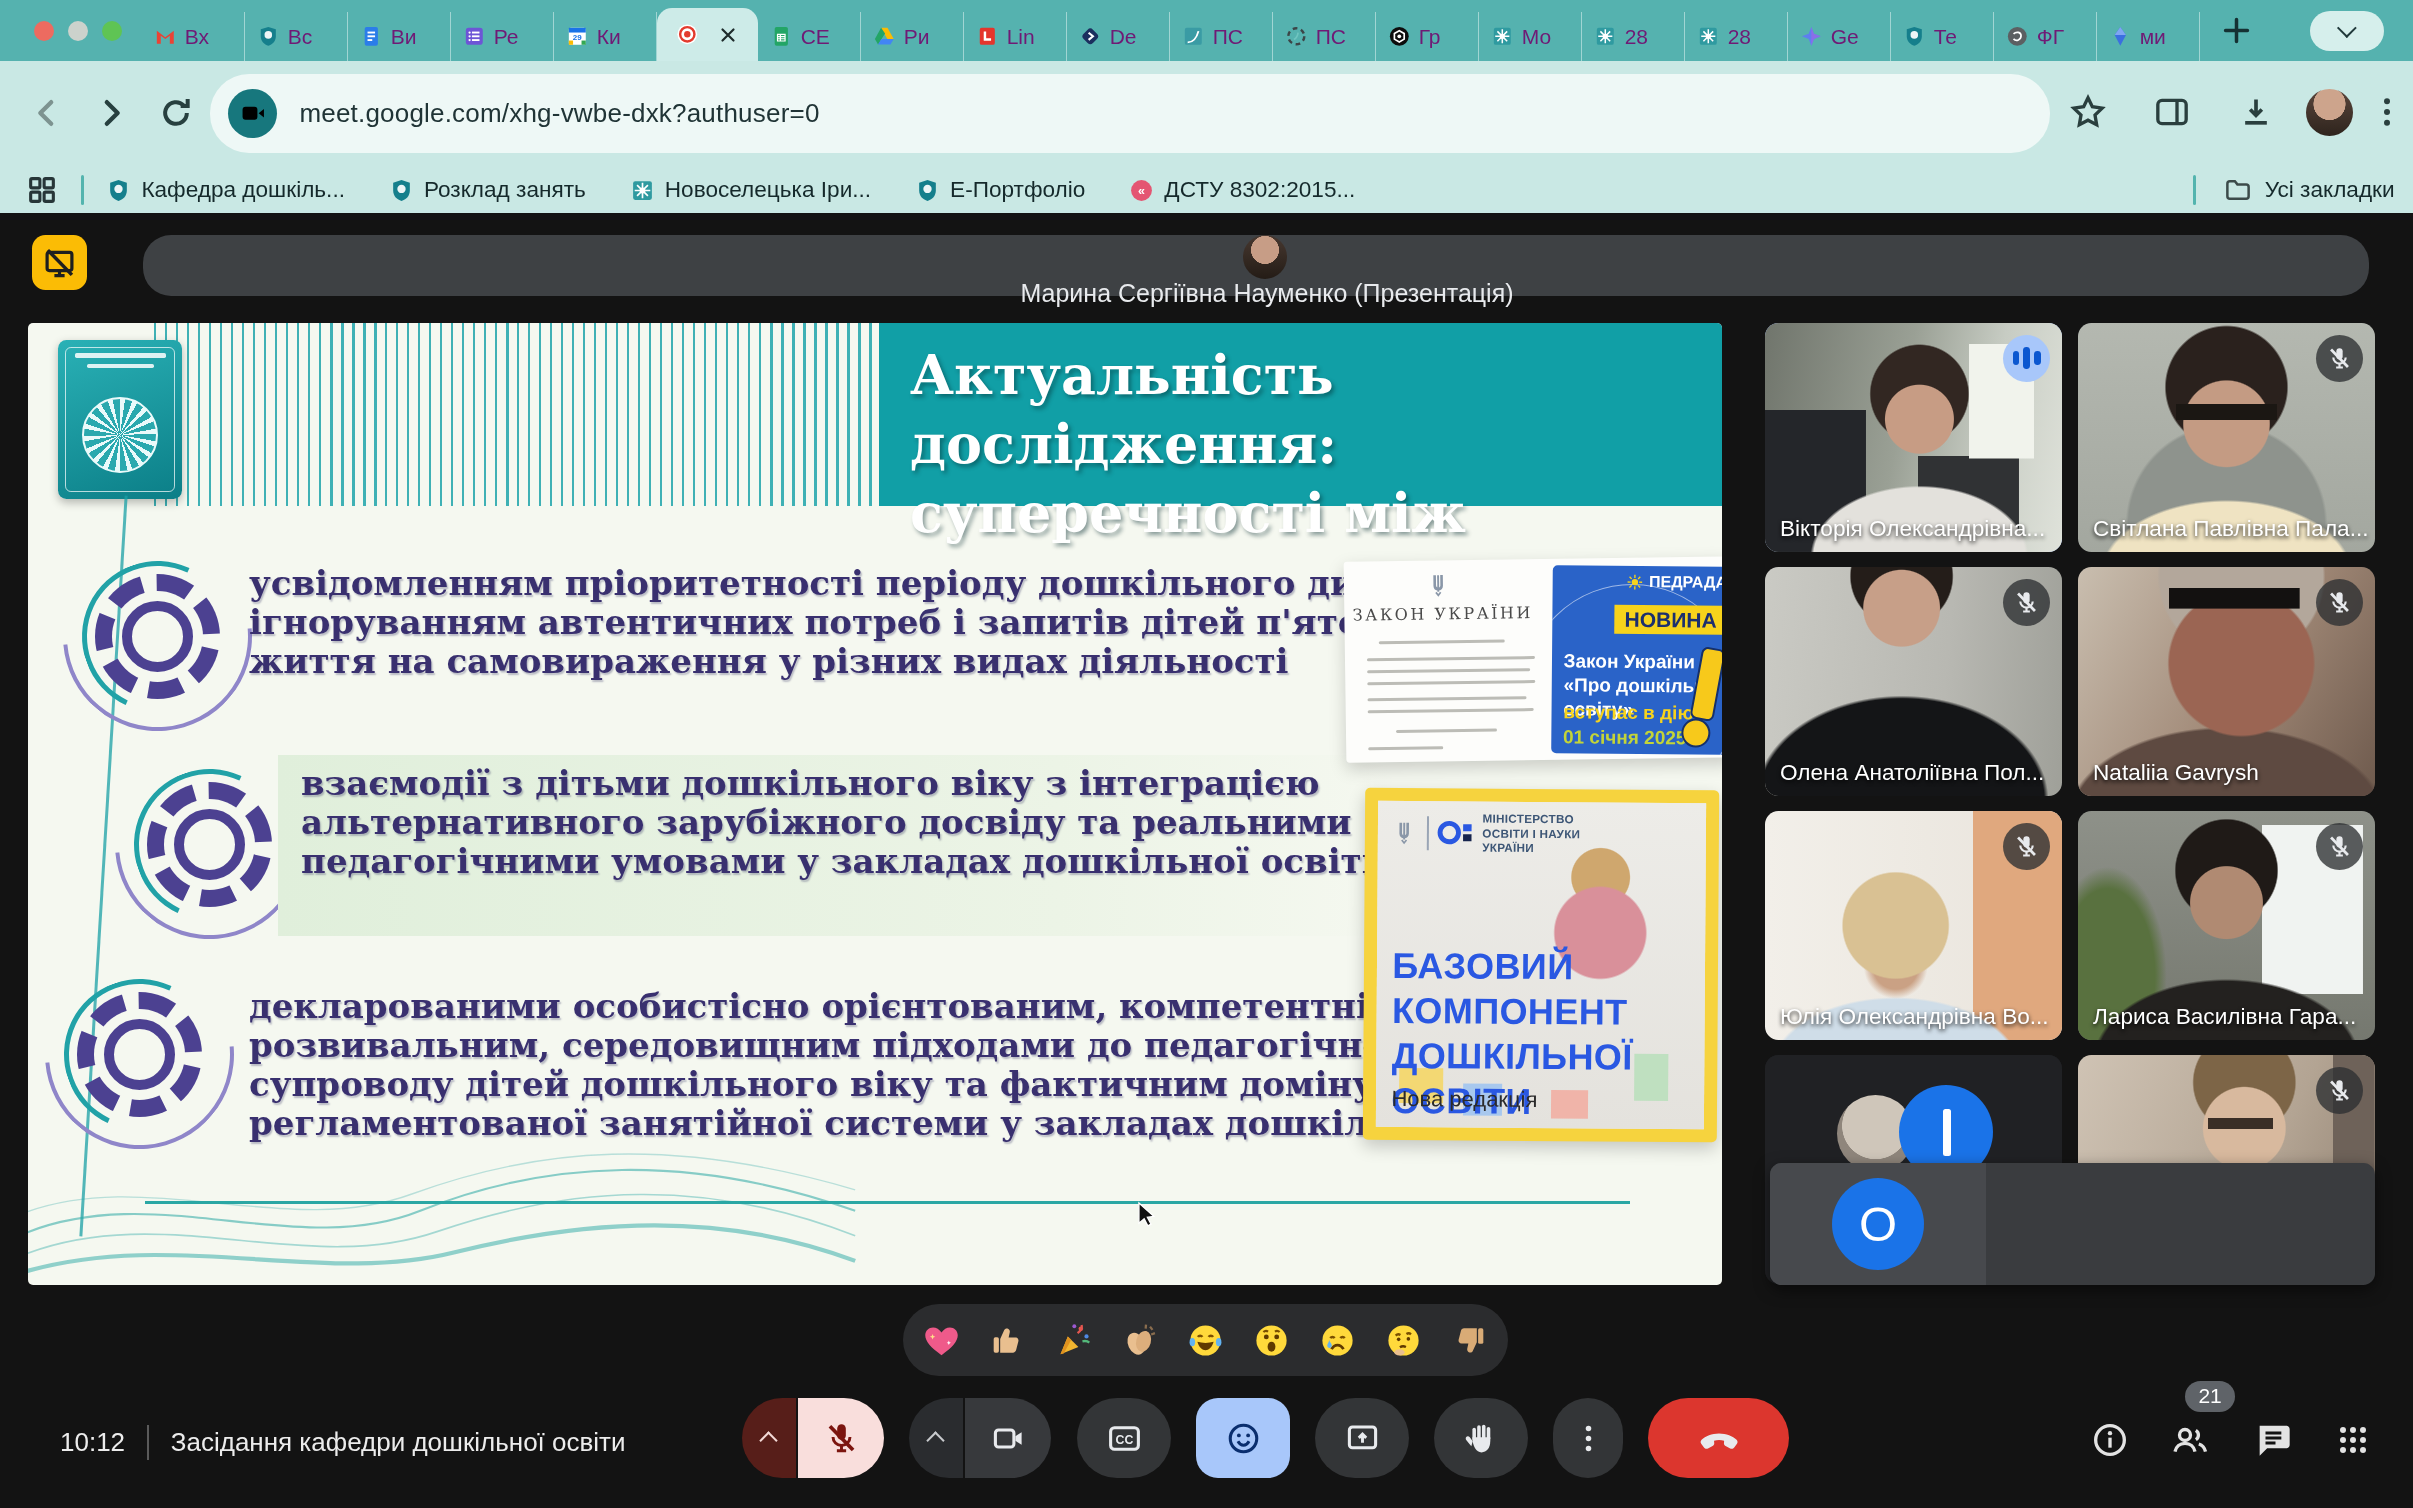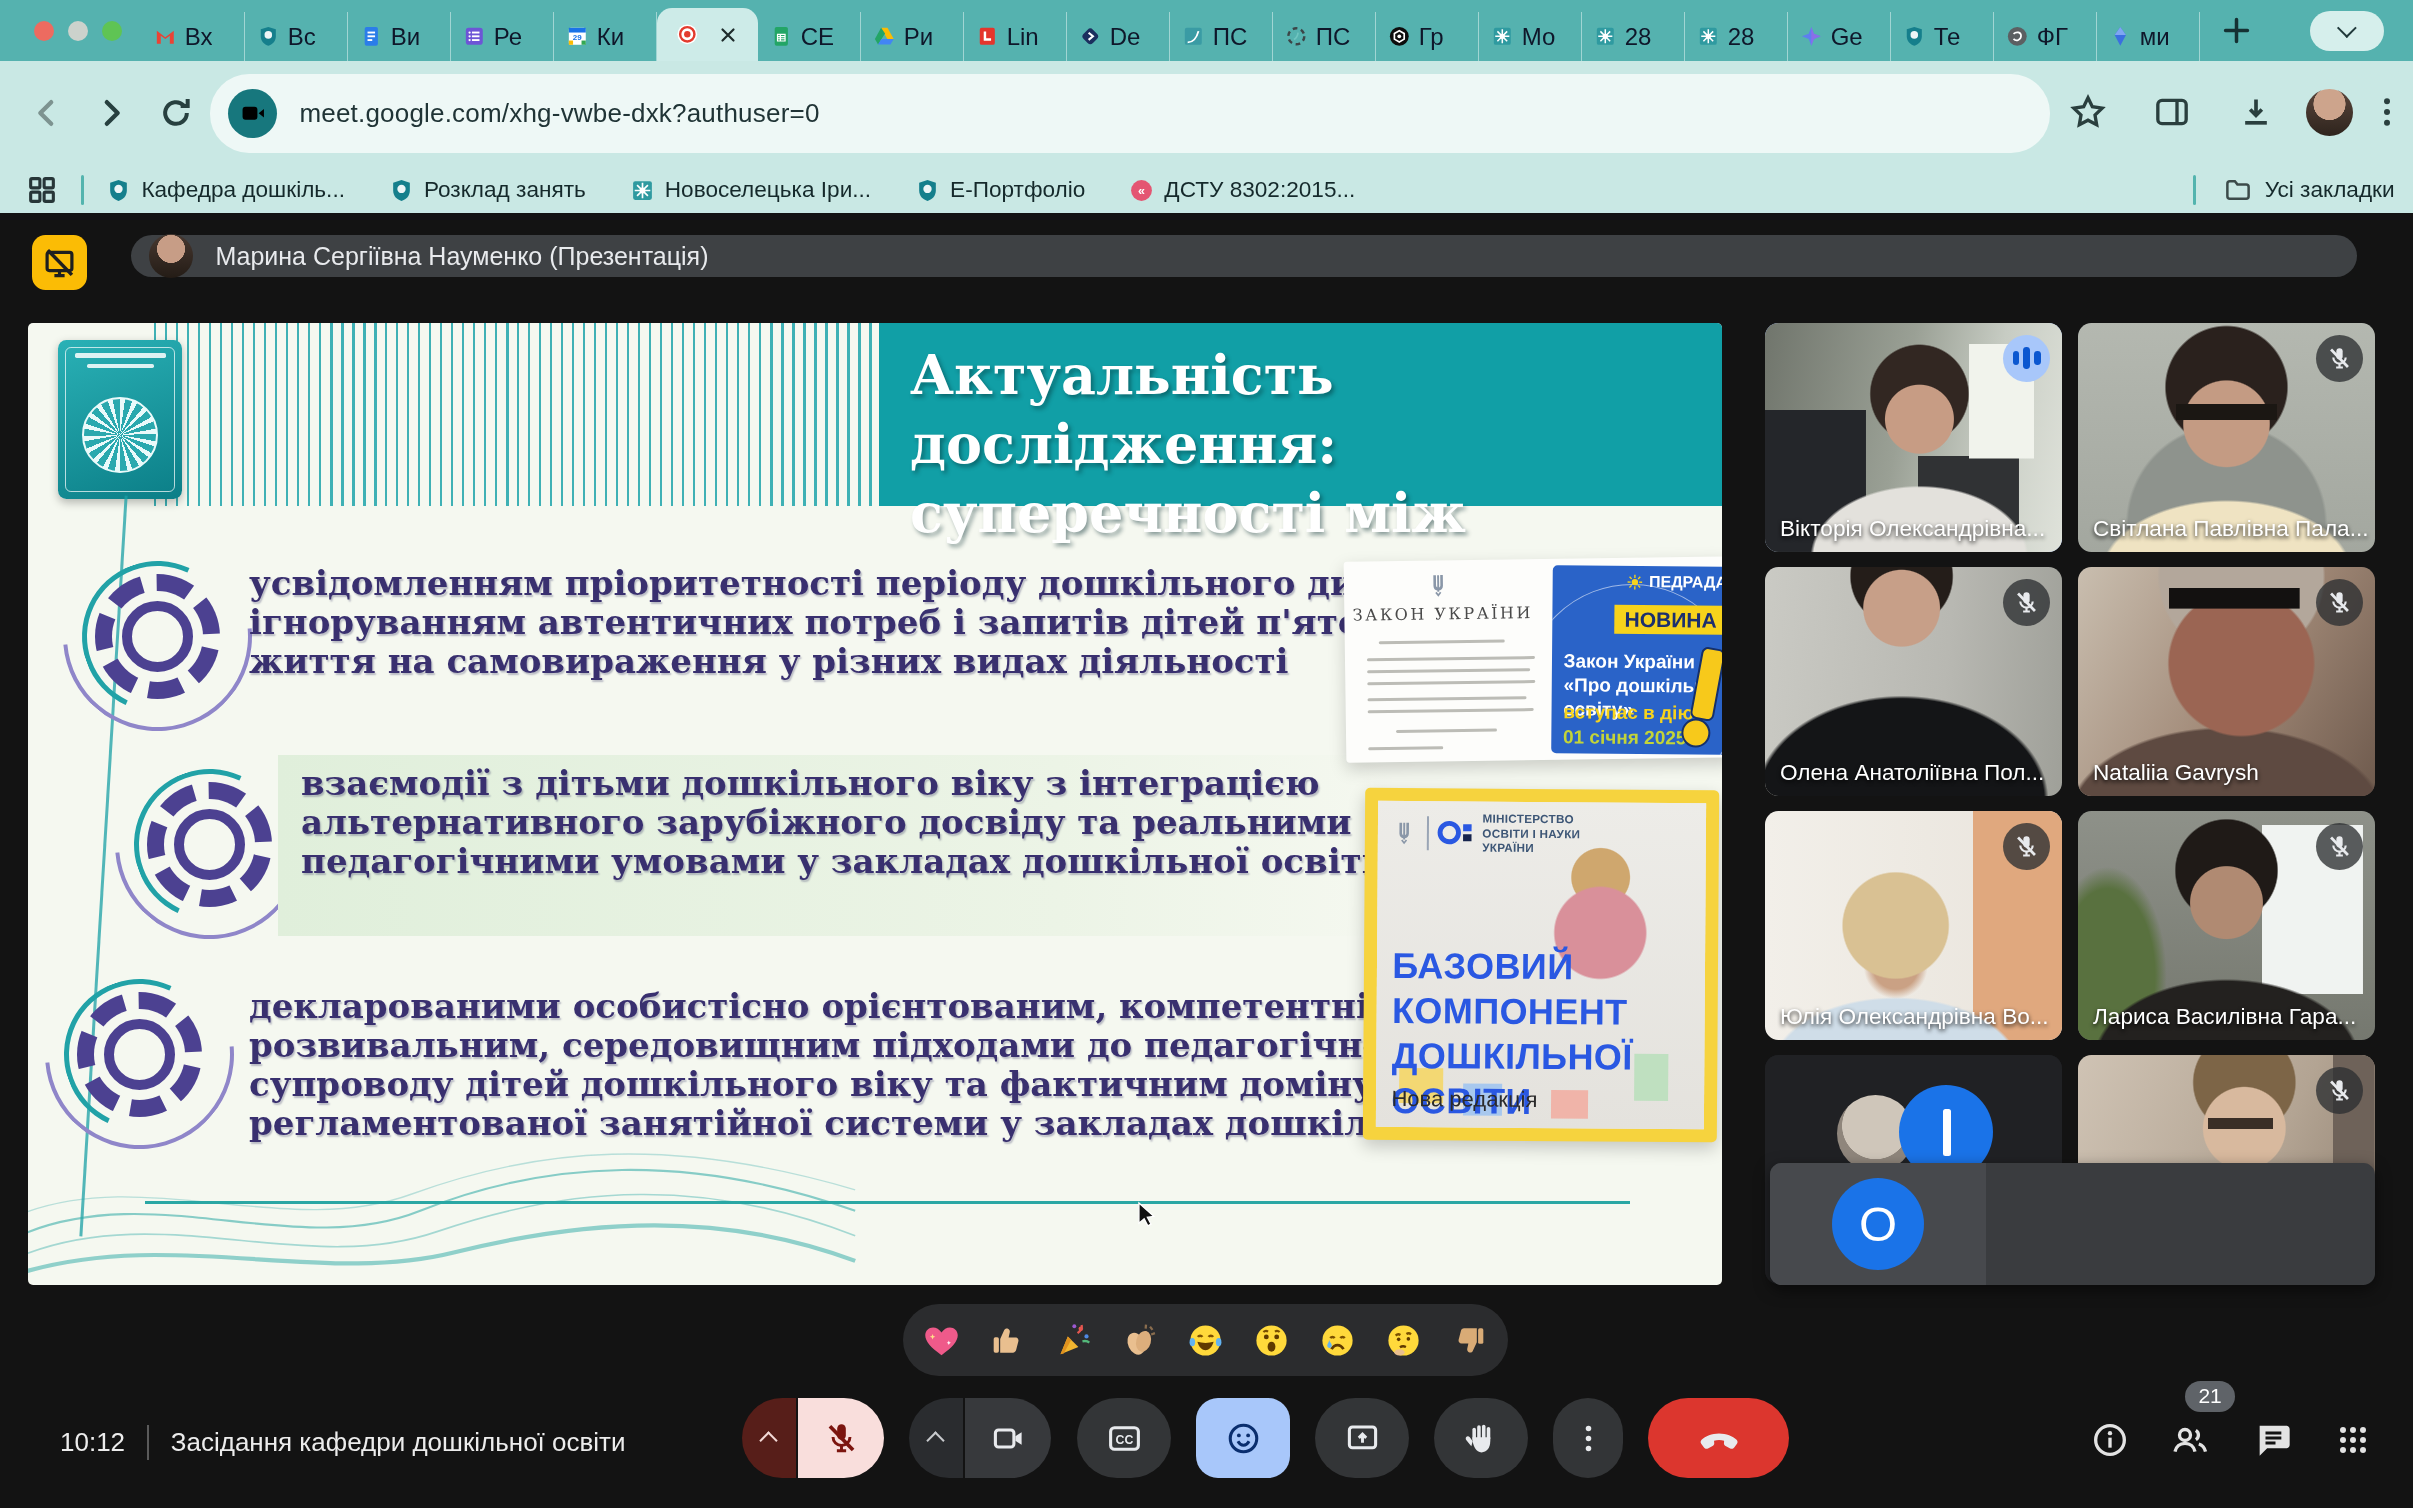--- a/index.html
+++ b/index.html
@@ -8,21 +8,21 @@
   svg{display:block}
   
   #tabstrip{position:absolute;left:0;top:0;width:2413px;height:61px;background:#55b2af;display:flex;align-items:flex-end;}
   #lights{position:absolute;left:34px;top:21px;display:flex;gap:14.2px;}
   .light{width:20px;height:20px;border-radius:50%;}
   .l-red{background:#ed6b60}.l-yel{background:#ccd2cc}.l-grn{background:#5fc454}
   #tabs{position:absolute;left:142px;top:0;height:61px;display:flex;align-items:flex-end;}
   .tab{width:103px;height:49px;display:flex;align-items:center;gap:8.4px;padding-left:11.7px;box-sizing:border-box;
        border-right:1.7px solid rgba(255,255,255,.45);overflow:hidden;}
   .tab .fav{width:22.6px;height:22.6px;flex:none}
-  .tlabel{font-size:24px;color:#0f172a;white-space:nowrap;overflow:hidden}
+  .tlabel{font-size:21px;color:#701a75;white-space:nowrap;overflow:hidden}
   .tab.active{width:101px;height:53px;background:#cdebe8;border-radius:15px 15px 0 0;border-right:none;
        justify-content:center;gap:18.4px;padding-left:0;}
   .tab.active .close{width:22px;height:22px;color:#1e2b2b}
   #newtab{position:absolute;left:2219px;top:13.4px;width:35px;height:35px;color:#153133}
   #tabchev{position:absolute;left:2310px;top:11px;width:74px;height:40px;border-radius:20px;background:#d6efec;
        display:flex;align-items:center;justify-content:center;}
   .chevdown{width:11.7px;height:11.7px;border-right:2.9px solid #20393a;border-bottom:2.9px solid #20393a;transform:rotate(45deg);margin-top:-5.9px;}
   
   #toolbar{position:absolute;left:0;top:61px;width:2413px;height:106px;background:#c9e8e4;padding-left:20px;}
   .navic{position:absolute;top:32px;width:40px;height:40px;color:#27403f}
@@ -41,22 +41,22 @@
   .bmdiv{width:3.4px;height:30px;background:#53b4ae;border-radius:1.7px;margin:0 22px;}
   .bm{display:flex;align-items:center;gap:10px;margin-right:44px;}
   .bm .fav{width:25px;height:25px}
   .bmlabel{font-size:22.6px;color:#15292b;white-space:nowrap}
   #bm-right{position:absolute;right:18.4px;top:0;height:46px;display:flex;align-items:center;}
   #bm-right svg{width:30px;height:30px;color:#3c4b4a;margin:0 11.7px 0 5px}
   
   #pres-off{position:absolute;left:32px;top:235px;width:55px;height:55px;border-radius:13.4px;background:#fbbc05;
       display:flex;align-items:center;justify-content:center;}
   #pres-off svg{width:35px;height:35px}
-  #banner{position:absolute;left:131px;top:235px;width:2226px;height:42px;border-radius:28px;background:#3e4144;
-      display:flex;align-items:center;}
+  #banner{position:absolute;left:143px;top:235px;width:2226px;height:61px;border-radius:28px;background:#3e4144;
+      display:flex;align-items:center;flex-direction:column;}
   #banner .avatar{width:44px;height:44px;border-radius:50%;margin-left:18.4px;flex:none;
       background:radial-gradient(circle at 50% 34%,#c79d86 0 38%,transparent 39%),linear-gradient(#473830,#241c16);}
   #banner .btext{margin-left:22px;font-size:25px;color:#e8eaed}
   
   #slide{position:absolute;left:28px;top:323px;width:1694px;height:962px;background:#f5f8f0;border-radius:5px;overflow:hidden;}
   #s-stripes{position:absolute;left:126px;top:0;width:727px;height:183px;
       background:repeating-linear-gradient(90deg,#119fa6 0 2.5px,transparent 2.5px 11px);opacity:.8}
   #s-band{position:absolute;left:851px;top:0;width:855px;height:183px;background:#119fa6;}
   #s-title{position:absolute;left:882px;top:18.4px;width:804px;color:#fff;font-family:"DejaVu Serif",serif;font-weight:bold;
       font-size:54px;line-height:69px;text-shadow:2.5px 3.4px 4.2px rgba(0,40,45,.45);}

